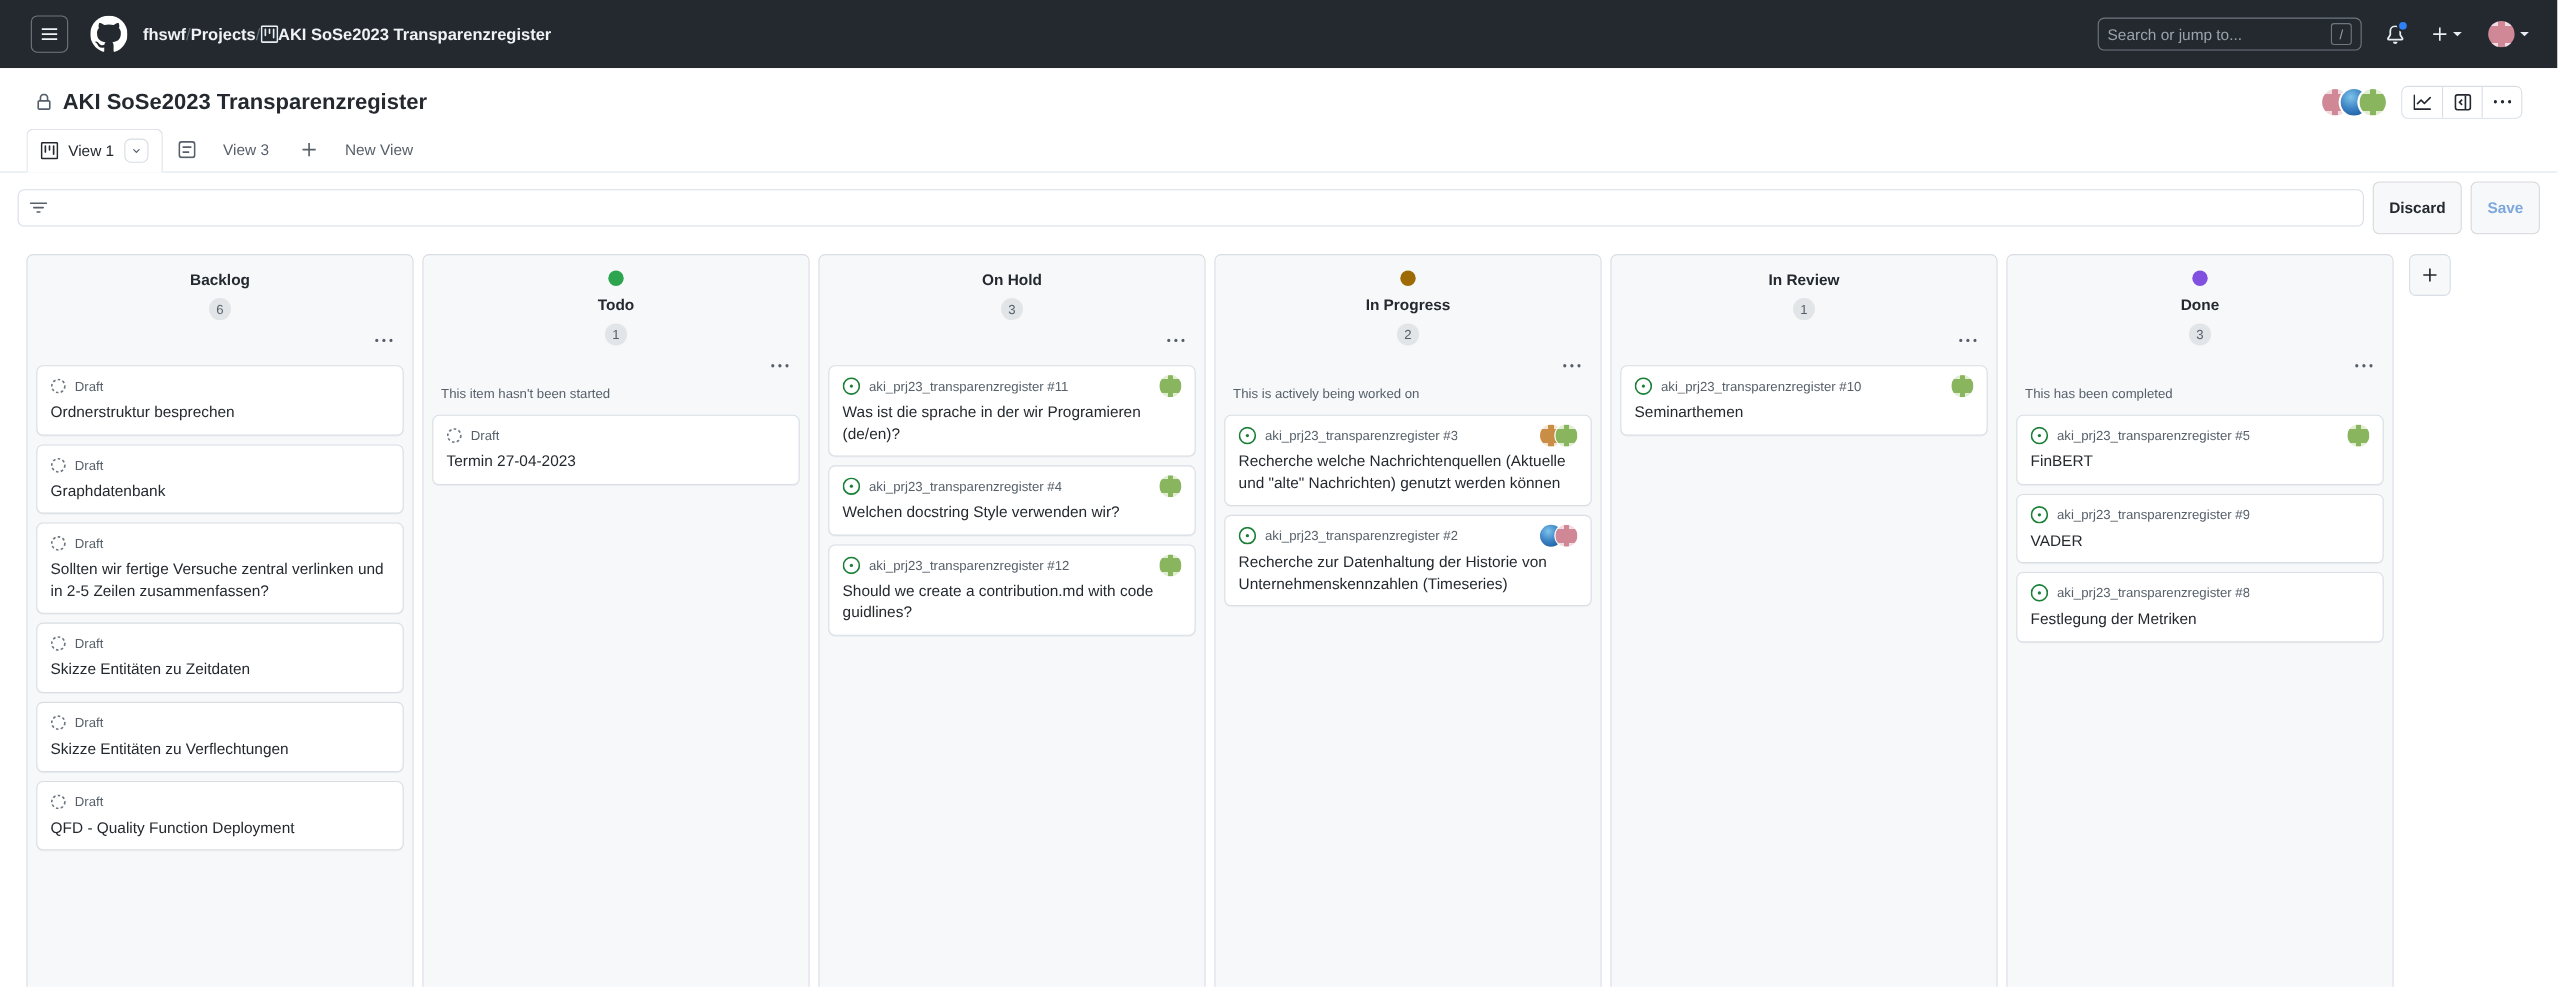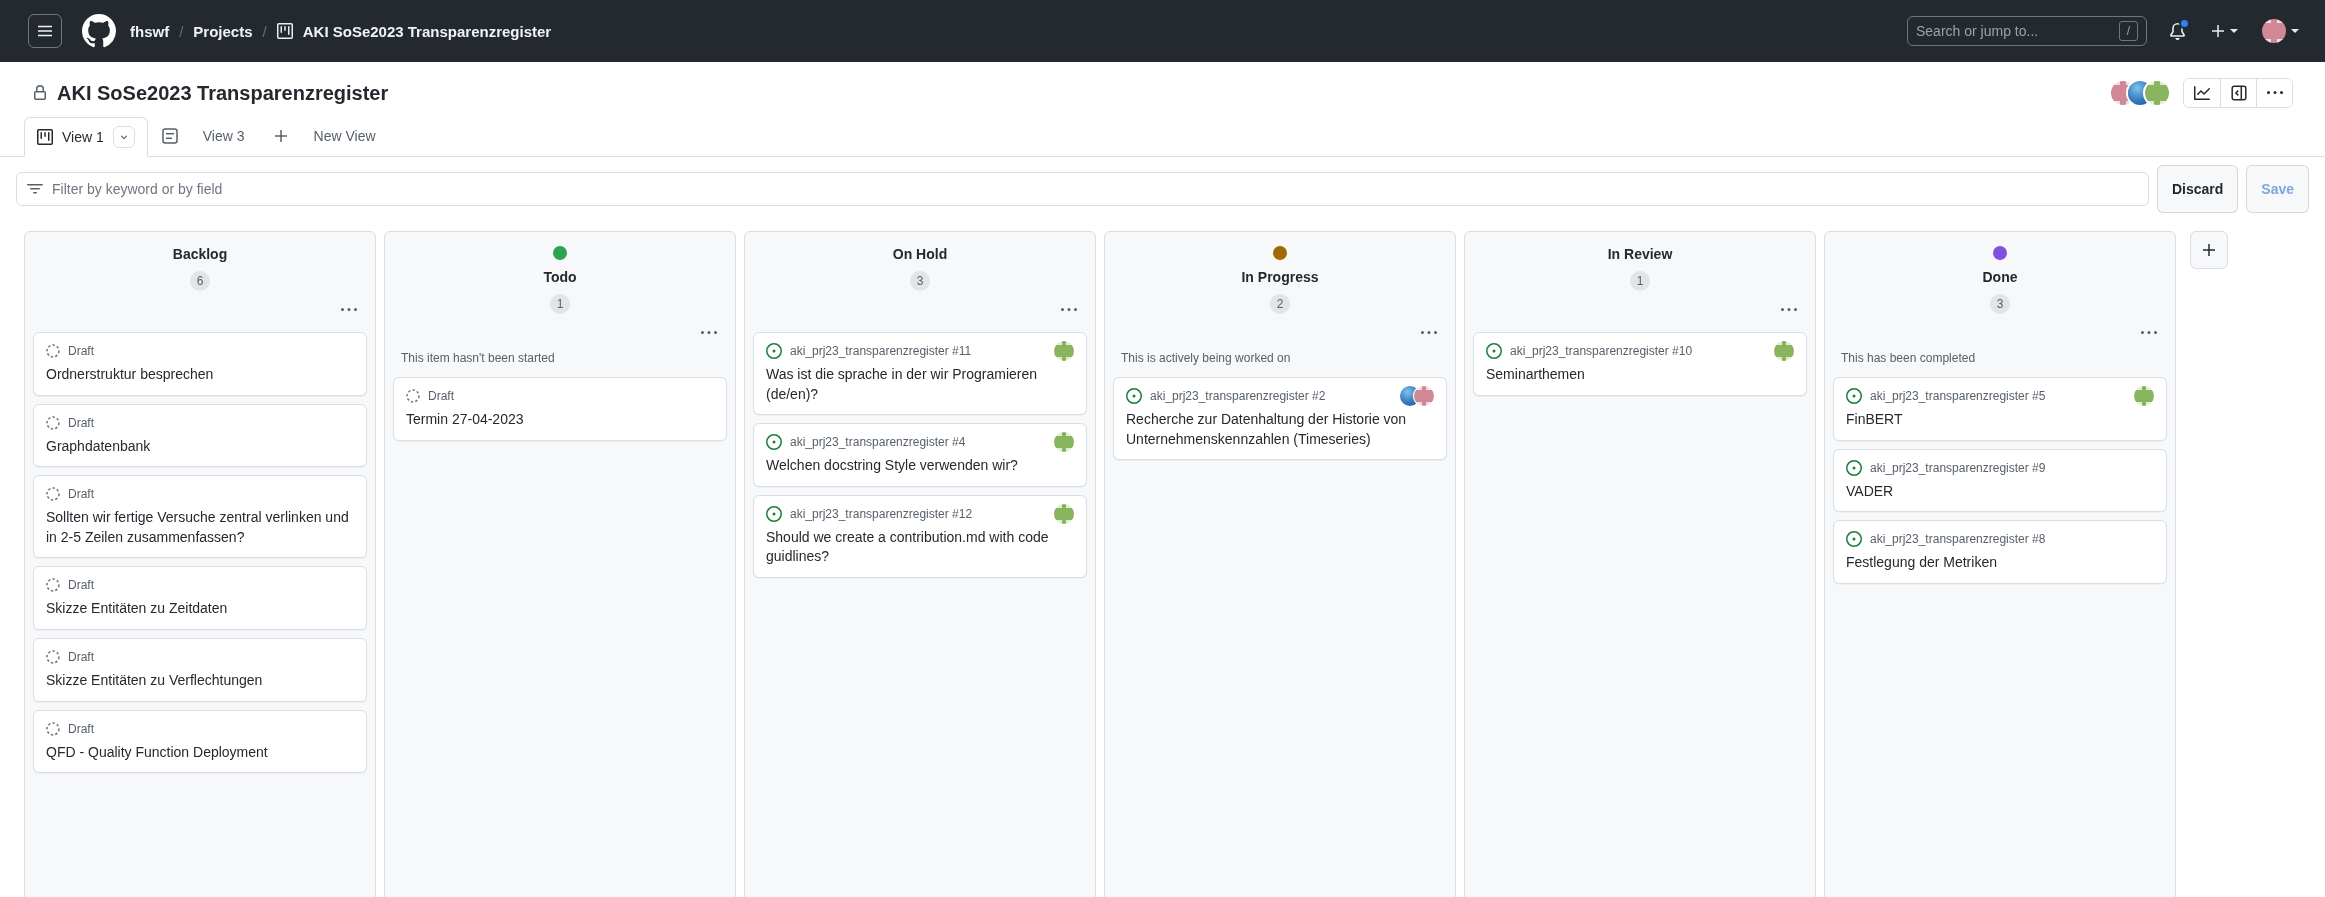--- a/index.html
+++ b/index.html
@@ -9,21 +9,21 @@
     background:#ffffff; color:#24292f;
   }
   svg.ico { display:block; }
 
   
   .app-header{ height:62px; background:#24292f; display:flex; align-items:center;
     padding:0 26px 0 28px; gap:14px; }
   .hamburger-btn{ width:34px;height:34px; border:1px solid #6e7781; border-radius:6px;
     background:transparent; display:flex; align-items:center; justify-content:center; cursor:pointer;}
   .gh-logo{ width:34px;height:34px; color:#ffffff; margin-left:6px;}
-  .crumbs{ display:flex; align-items:center; gap:10px; font-size:15px; font-weight:600; color:#f0f3f6;}
+  .crumbs{ display:flex; align-items:center; font-size:15px; font-weight:600; color:#f0f3f6;}
   .crumb-sep{ color:#636e7b; font-weight:400;}
   .crumb-icon{ color:#e6edf3; }
   .crumb{ cursor:pointer; }
   .spacer{ flex:1; }
   .search-box{ width:240px; height:30px; border:1px solid #6e7781; border-radius:6px;
     display:flex; align-items:center; gap:8px; padding:0 8px; }
   .search-box input{ flex:1; min-width:0; background:transparent; border:0; outline:none;
     color:#aab4be; font-size:14px; font-family:inherit;}
   .search-box input::placeholder{ color:#99a3ad; }
   .search-hint{ width:19px; height:20px; border:1px solid #6e7781; border-radius:3px;
@@ -263,21 +263,20 @@
       </svg>
     <span>New View</span>
   </div>
 </nav>
 
 <section class="filter-row">
   <div class="filter-input">
     <svg class="ico" width="16" height="16">
         <use href="#i-filter"></use>
       </svg>
-    <input type="text" placeholder="Filter by keyword or by field" style="">
   </div>
   <button class="btn">Discard</button>
   <button class="btn btn-save">Save</button>
 </section>
 
 <main class="board">
 
   <section class="column">
     <div class="col-head">
       <span class="col-name">Backlog</span>
@@ -432,20 +431,33 @@
           </svg>
         </button>
     </div>
     <p class="col-desc">This is actively being worked on</p>
     <div class="cards">
       <article class="card">
         <div class="card-head">
           <svg class="ico issue-ico" width="16" height="16">
               <use href="#i-issue"></use>
             </svg>
+          <span class="card-label">aki_prj23_transparenzregister #3</span>
+          <span class="card-avatars">
+              <span class="avatar id-orange"></span>
+              <span class="avatar id-green"></span>
+            </span>
+        </div>
+        <div class="card-title">Recherche welche Nachrichtenquellen (Aktuelle und "alte" Nachrichten) genutzt werden können</div>
+      </article>
+      <article class="card">
+        <div class="card-head">
+          <svg class="ico issue-ico" width="16" height="16">
+              <use href="#i-issue"></use>
+            </svg>
           <span class="card-label">aki_prj23_transparenzregister #2</span>
           <span class="card-avatars">
               <span class="avatar id-blue"></span>
               <span class="avatar id-pink"></span>
             </span>
         </div>
         <div class="card-title">Recherche zur Datenhaltung der Historie von Unternehmenskennzahlen (Timeseries)</div>
       </article>
     </div>
   </section>

